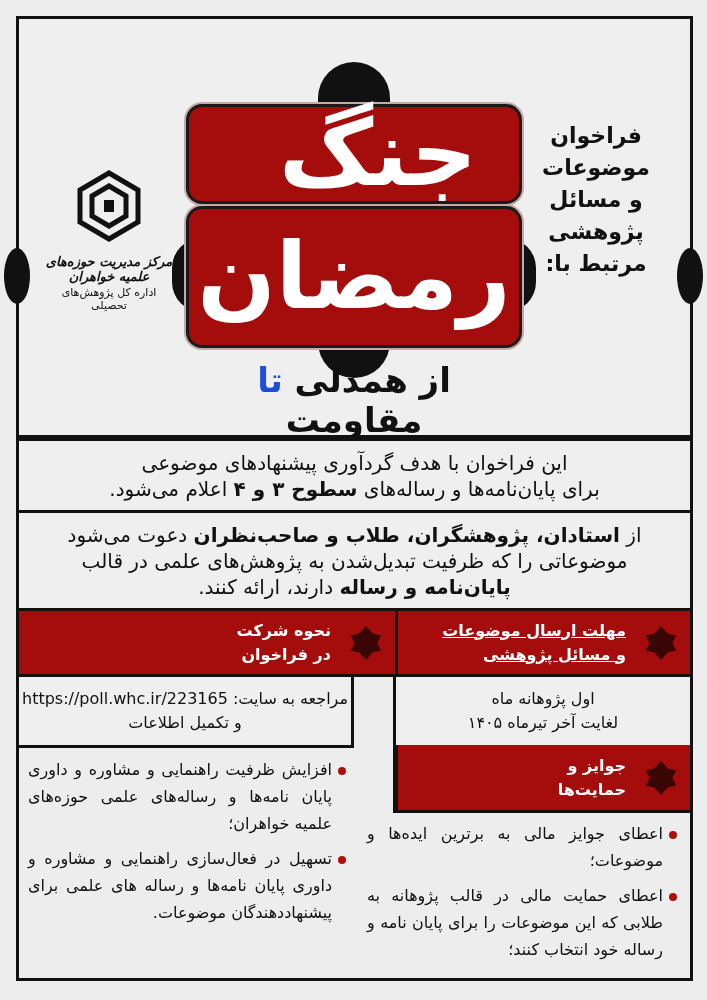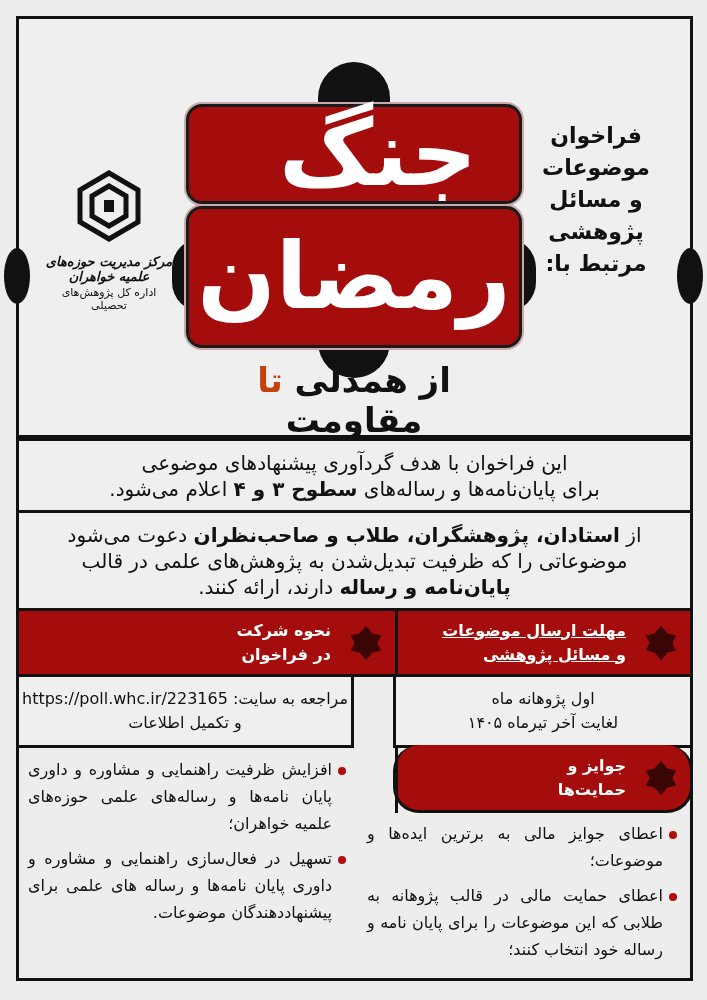--- a/index.html
+++ b/index.html
@@ -20,21 +20,21 @@
   .orn-bottom { left: 318px; top: 332px; width: 72px; height: 46px; border-radius: 0 0 36px 36px; }
   .orn-left { left: 172px; top: 238px; width: 30px; height: 74px; border-radius: 36px 0 0 36px; }
   .orn-right { left: 506px; top: 238px; width: 30px; height: 74px; border-radius: 0 36px 36px 0; }
 
   .title-box { position: absolute; left: 186px; width: 336px; background: #a50d0d; border: 3px solid #1a1a1a; border-radius: 16px; box-shadow: 0 0 0 2px #c8a9a9; display: flex; align-items: center; justify-content: center; }
   .title-box.top { top: 104px; height: 188px; }
   .title-word { color: #fff; font-family: "DejaVu Sans", sans-serif; font-weight: bold; font-size: 92px; line-height: 1; letter-spacing: 2px; }
   .title-box.top .title-word { margin-top: -74px; margin-left: 48px; }
 
   .subtitle { position: absolute; left: 186px; top: 360px; width: 336px; text-align: center; font-weight: bold; font-size: 34px; color: #111; }
-  .subtitle .accent { color: #c2410c; }
+  .subtitle .accent { color: #1d4ed8; }
 
   .call-text { position: absolute; right: 36px; top: 120px; width: 150px; text-align: center; font-weight: bold; font-size: 22px; line-height: 32px; color: #111; }
 
   .logo { position: absolute; left: 44px; top: 170px; width: 130px; text-align: center; }
   .logo-mark { width: 70px; height: 72px; margin: 0 auto 8px; }
   .logo-line1 { font-family: "DejaVu Serif", serif; font-size: 13px; font-style: italic; font-weight: bold; color: #111; }
   .logo-line2 { font-size: 11px; color: #111; margin-top: 2px; }
 
   
   .info { position: absolute; left: 16px; width: 677px; border: 3px solid #111; background: #efefef; display: flex; flex-direction: column; align-items: center; justify-content: center; text-align: center; font-size: 20px; line-height: 26px; }
@@ -135,21 +135,21 @@
   <div>اول پژوهانه ماه</div>
   <div>لغایت آخر تیرماه ۱۴۰۵</div>
 </div>
 
 <div class="cell" style="left:16px; top:674px; width:338px; height:74px;">
   <div>مراجعه به سایت: https://poll.whc.ir/223165</div>
   <div>و تکمیل اطلاعات</div>
 </div>
 
 <div class="outer-bottom"></div>
-<div class="red-head" style="right:14px; top:745px; width:300px; height:68px; border-top:none;border-radius:26px;">
+<div class="red-head" style="right:14px; top:745px; width:300px; height:68px; border-top:none;">
   <svg class="orn-icon" viewBox="0 0 40 40">
       <path d="M20 2 L27 10 L36 12 L32 20 L36 28 L27 30 L20 38 L13 30 L4 28 L8 20 L4 12 L13 10 Z" fill="#3a0505"></path>
     </svg>
   <div class="txt">
     <div>جوایز و</div>
     <div>حمایت‌ها</div>
   </div>
 </div>
 <div style="position:absolute; left:395px; top:745px; width:3px; height:68px; background:#111;"></div>
 

